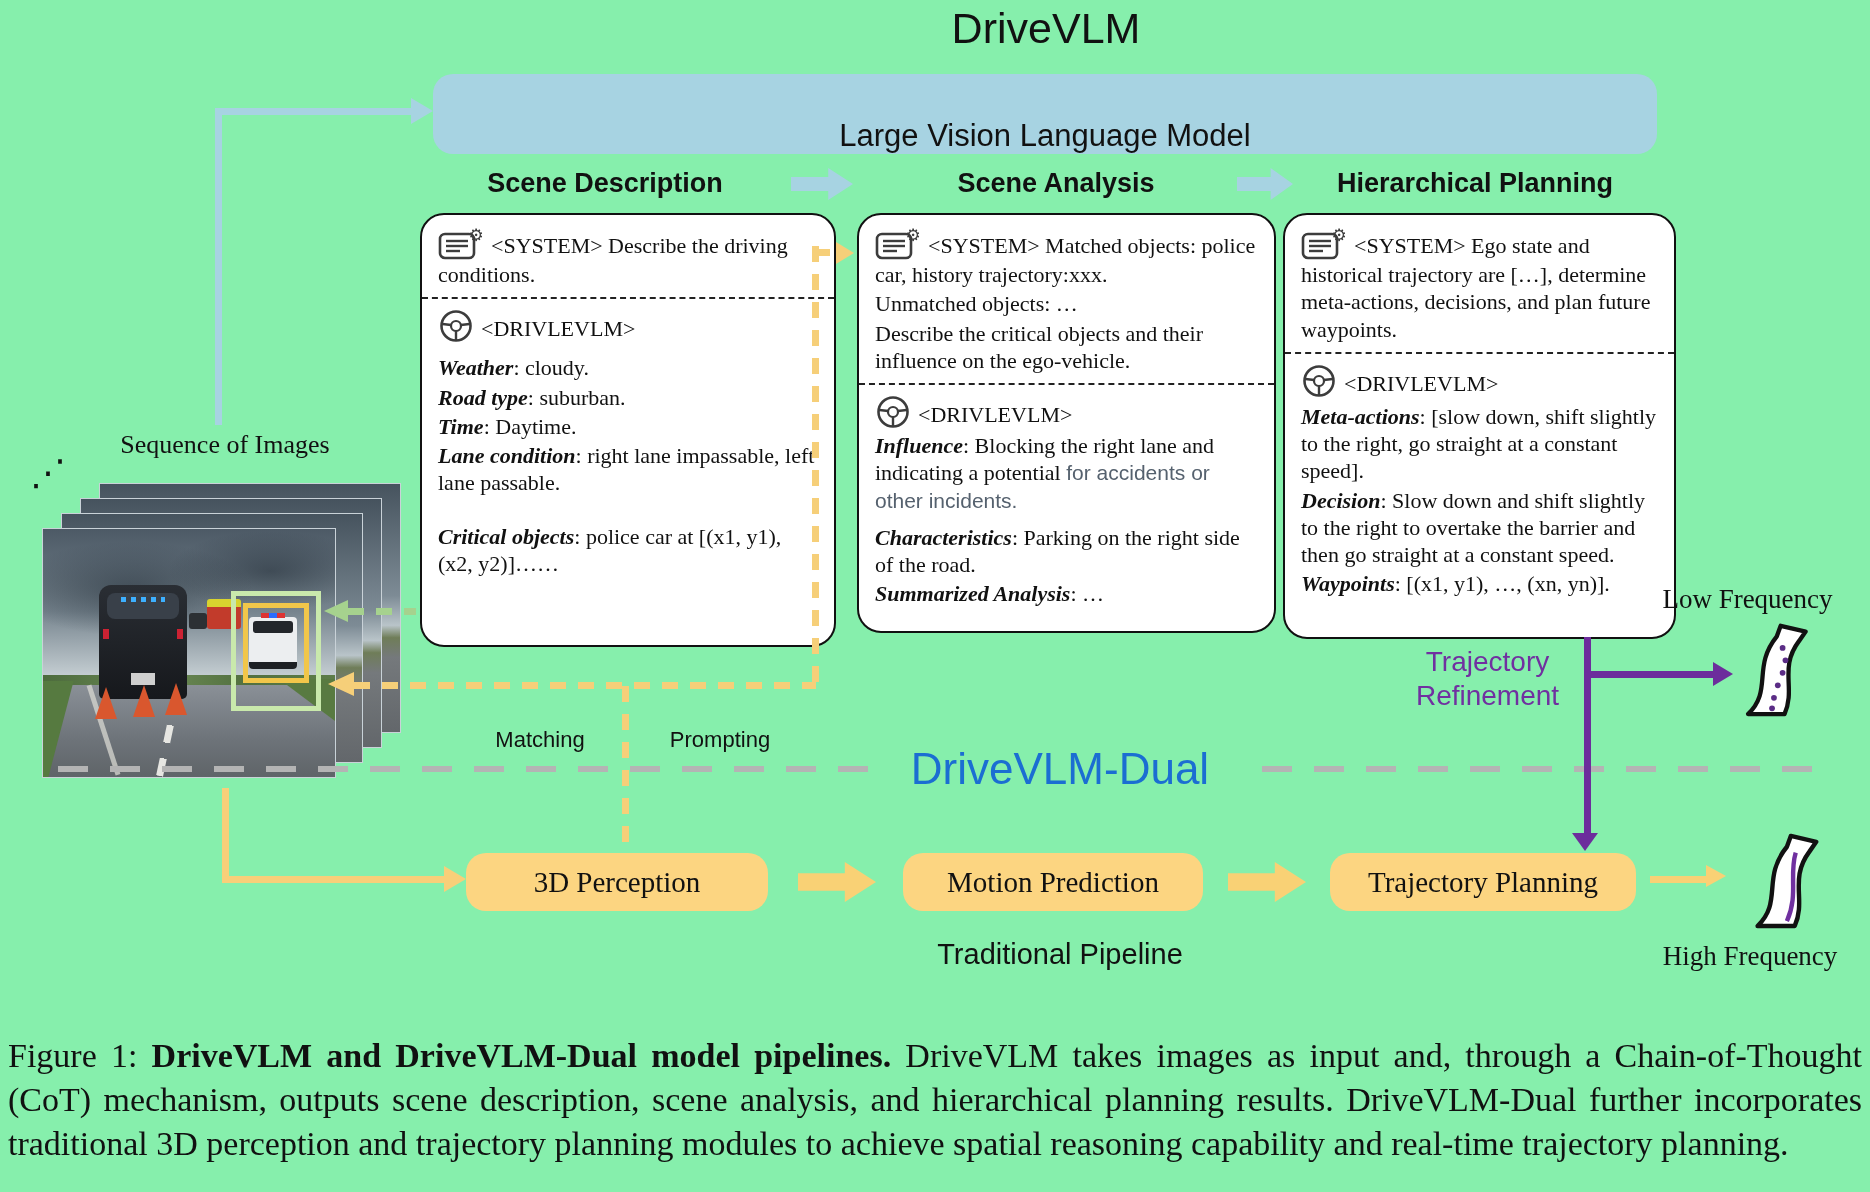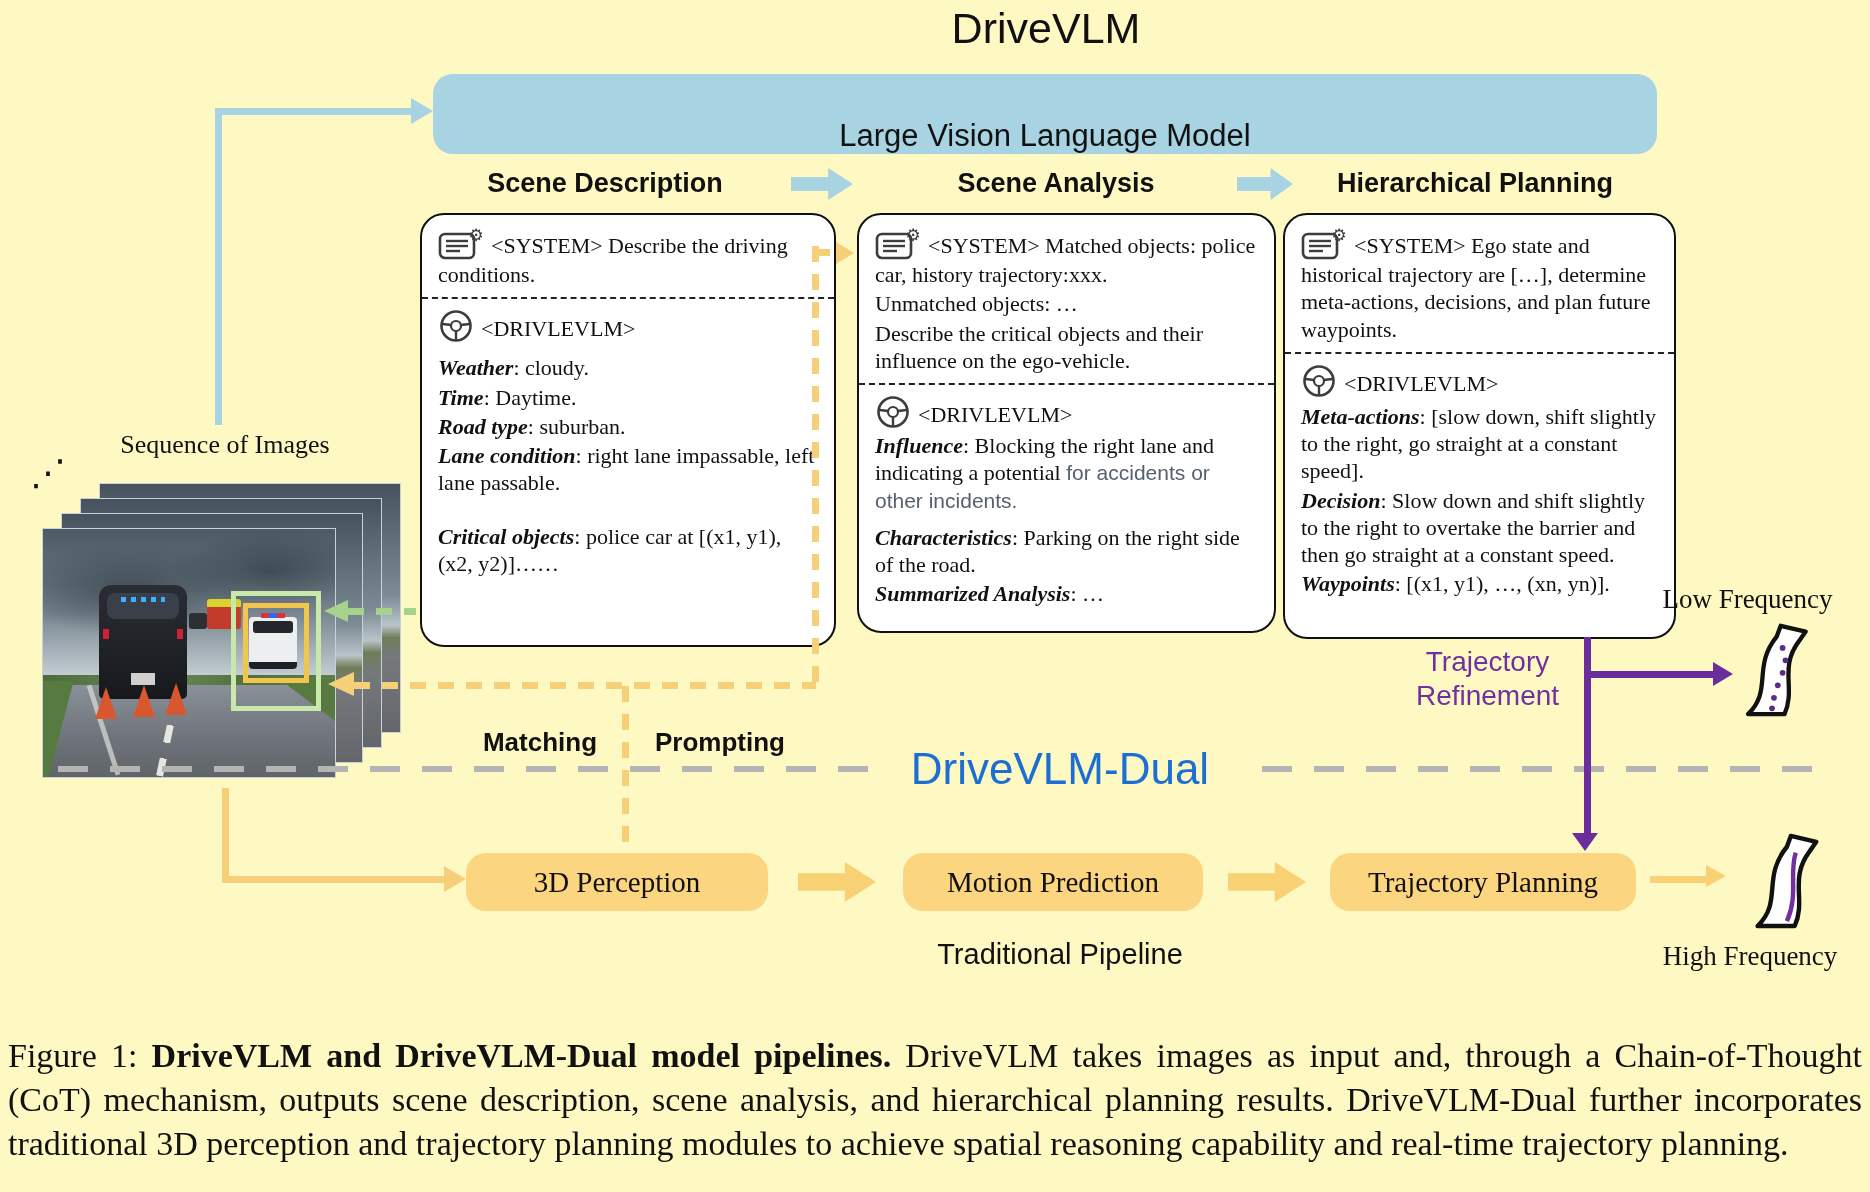--- a/index.html
+++ b/index.html
@@ -1,16 +1,16 @@
 <!DOCTYPE html>
 <html><head>
 <meta charset="utf-8">
 <style>
   html,body { margin:0; padding:0; background:#ffffff; }
-  #canvas { position:relative; width:1870px; height:1192px; background:#fef9c3; overflow:hidden;
+  #canvas { position:relative; width:1870px; height:1192px; background:#86efac; overflow:hidden;
             font-family:"Liberation Serif", serif; color:#111; }
   .abs { position:absolute; }
   .serif { font-family:"Liberation Serif", serif; }
   .center { text-align:center; }
 
   
   .fig-title { font-family:"Liberation Sans", sans-serif; font-size:43px; font-weight:500; }
   .lvlm-box { background:#a7d3e2; border-radius:20px; display:flex; align-items:flex-end; justify-content:center;
               font-family:"Liberation Sans", sans-serif; font-size:31px; }
   .col-header { font-family:"Liberation Sans", sans-serif; font-weight:bold; font-size:27px; }
@@ -83,21 +83,21 @@
   .bbox-green { position:absolute; left:188px; top:62px; width:80px; height:110px; border:5px solid #c9e9ac; }
   .bbox-yellow { position:absolute; left:200px; top:74px; width:56px; height:70px; border:5px solid #f1c64a; }
   .dots3 { font-size:36px; color:#111; }
 
   
   .ybox { position:absolute; height:58px; background:#fcd581; border-radius:20px; display:flex;
           align-items:center; justify-content:center; font-size:29px; font-family:"Liberation Serif", serif; }
   .dual-label { font-family:"Liberation Sans", sans-serif; font-size:44px; color:#1b6ed2; }
   .freq-label { font-size:27px; }
   .refine { font-family:"Liberation Sans", sans-serif; font-size:28px; line-height:34px; color:#7030a0; }
-  .link-label { font-family:"Liberation Sans", sans-serif; font-size:26px;font-weight:bold; }
+  .link-label { font-family:"Liberation Sans", sans-serif; font-size:22px; }
   .trad-label { font-family:"Liberation Sans", sans-serif; font-size:29px; }
 
   
   .caption { position:absolute; left:8px; top:1000px; width:1854px; font-size:34px; line-height:44px;
              text-align:justify; }
 </style>
 </head>
 <body>
 
 <div id="canvas">
@@ -132,22 +132,22 @@
     <p>
       <svg class="icon-inline" width="36" height="36" viewBox="0 0 36 36">
         <circle cx="18" cy="18" r="14.5" fill="none" stroke="#3c3c3c" stroke-width="2.6"></circle>
         <circle cx="18" cy="18" r="5" fill="none" stroke="#3c3c3c" stroke-width="2.2"></circle>
         <line x1="4.5" y1="16" x2="13.2" y2="17" stroke="#3c3c3c" stroke-width="2.4"></line>
         <line x1="31.5" y1="16" x2="22.8" y2="17" stroke="#3c3c3c" stroke-width="2.4"></line>
         <line x1="18" y1="23" x2="18" y2="32" stroke="#3c3c3c" stroke-width="2.4"></line>
       </svg><span>&lt;DRIVLEVLM&gt;</span>
     </p>
     <p style="margin-top:10px;"><b>Weather</b><span>: cloudy.</span></p>
+    <p><b>Road type</b><span>: suburban.</span></p>
     <p><b>Time</b><span>: Daytime.</span></p>
-    <p><b>Road type</b><span>: suburban.</span></p>
     <p><b>Lane condition</b><span>: right lane impassable, left lane passable.</span></p>
     <p class="gap-top"><b>Critical objects</b><span>: police car at [(x1, y1), (x2, y2)]……</span></p>
   </div>
 
   <div class="card" style="left:857px; top:213px; width:383px; height:392px;">
     <p>
       <svg class="icon-inline" width="46" height="34" viewBox="0 0 46 34">
         <rect x="2" y="7" width="34" height="24" rx="5" fill="#fff" stroke="#3c3c3c" stroke-width="2.6"></rect>
         <line x1="8" y1="14" x2="30" y2="14" stroke="#3c3c3c" stroke-width="2.4"></line>
         <line x1="8" y1="19" x2="30" y2="19" stroke="#3c3c3c" stroke-width="2.4"></line>

